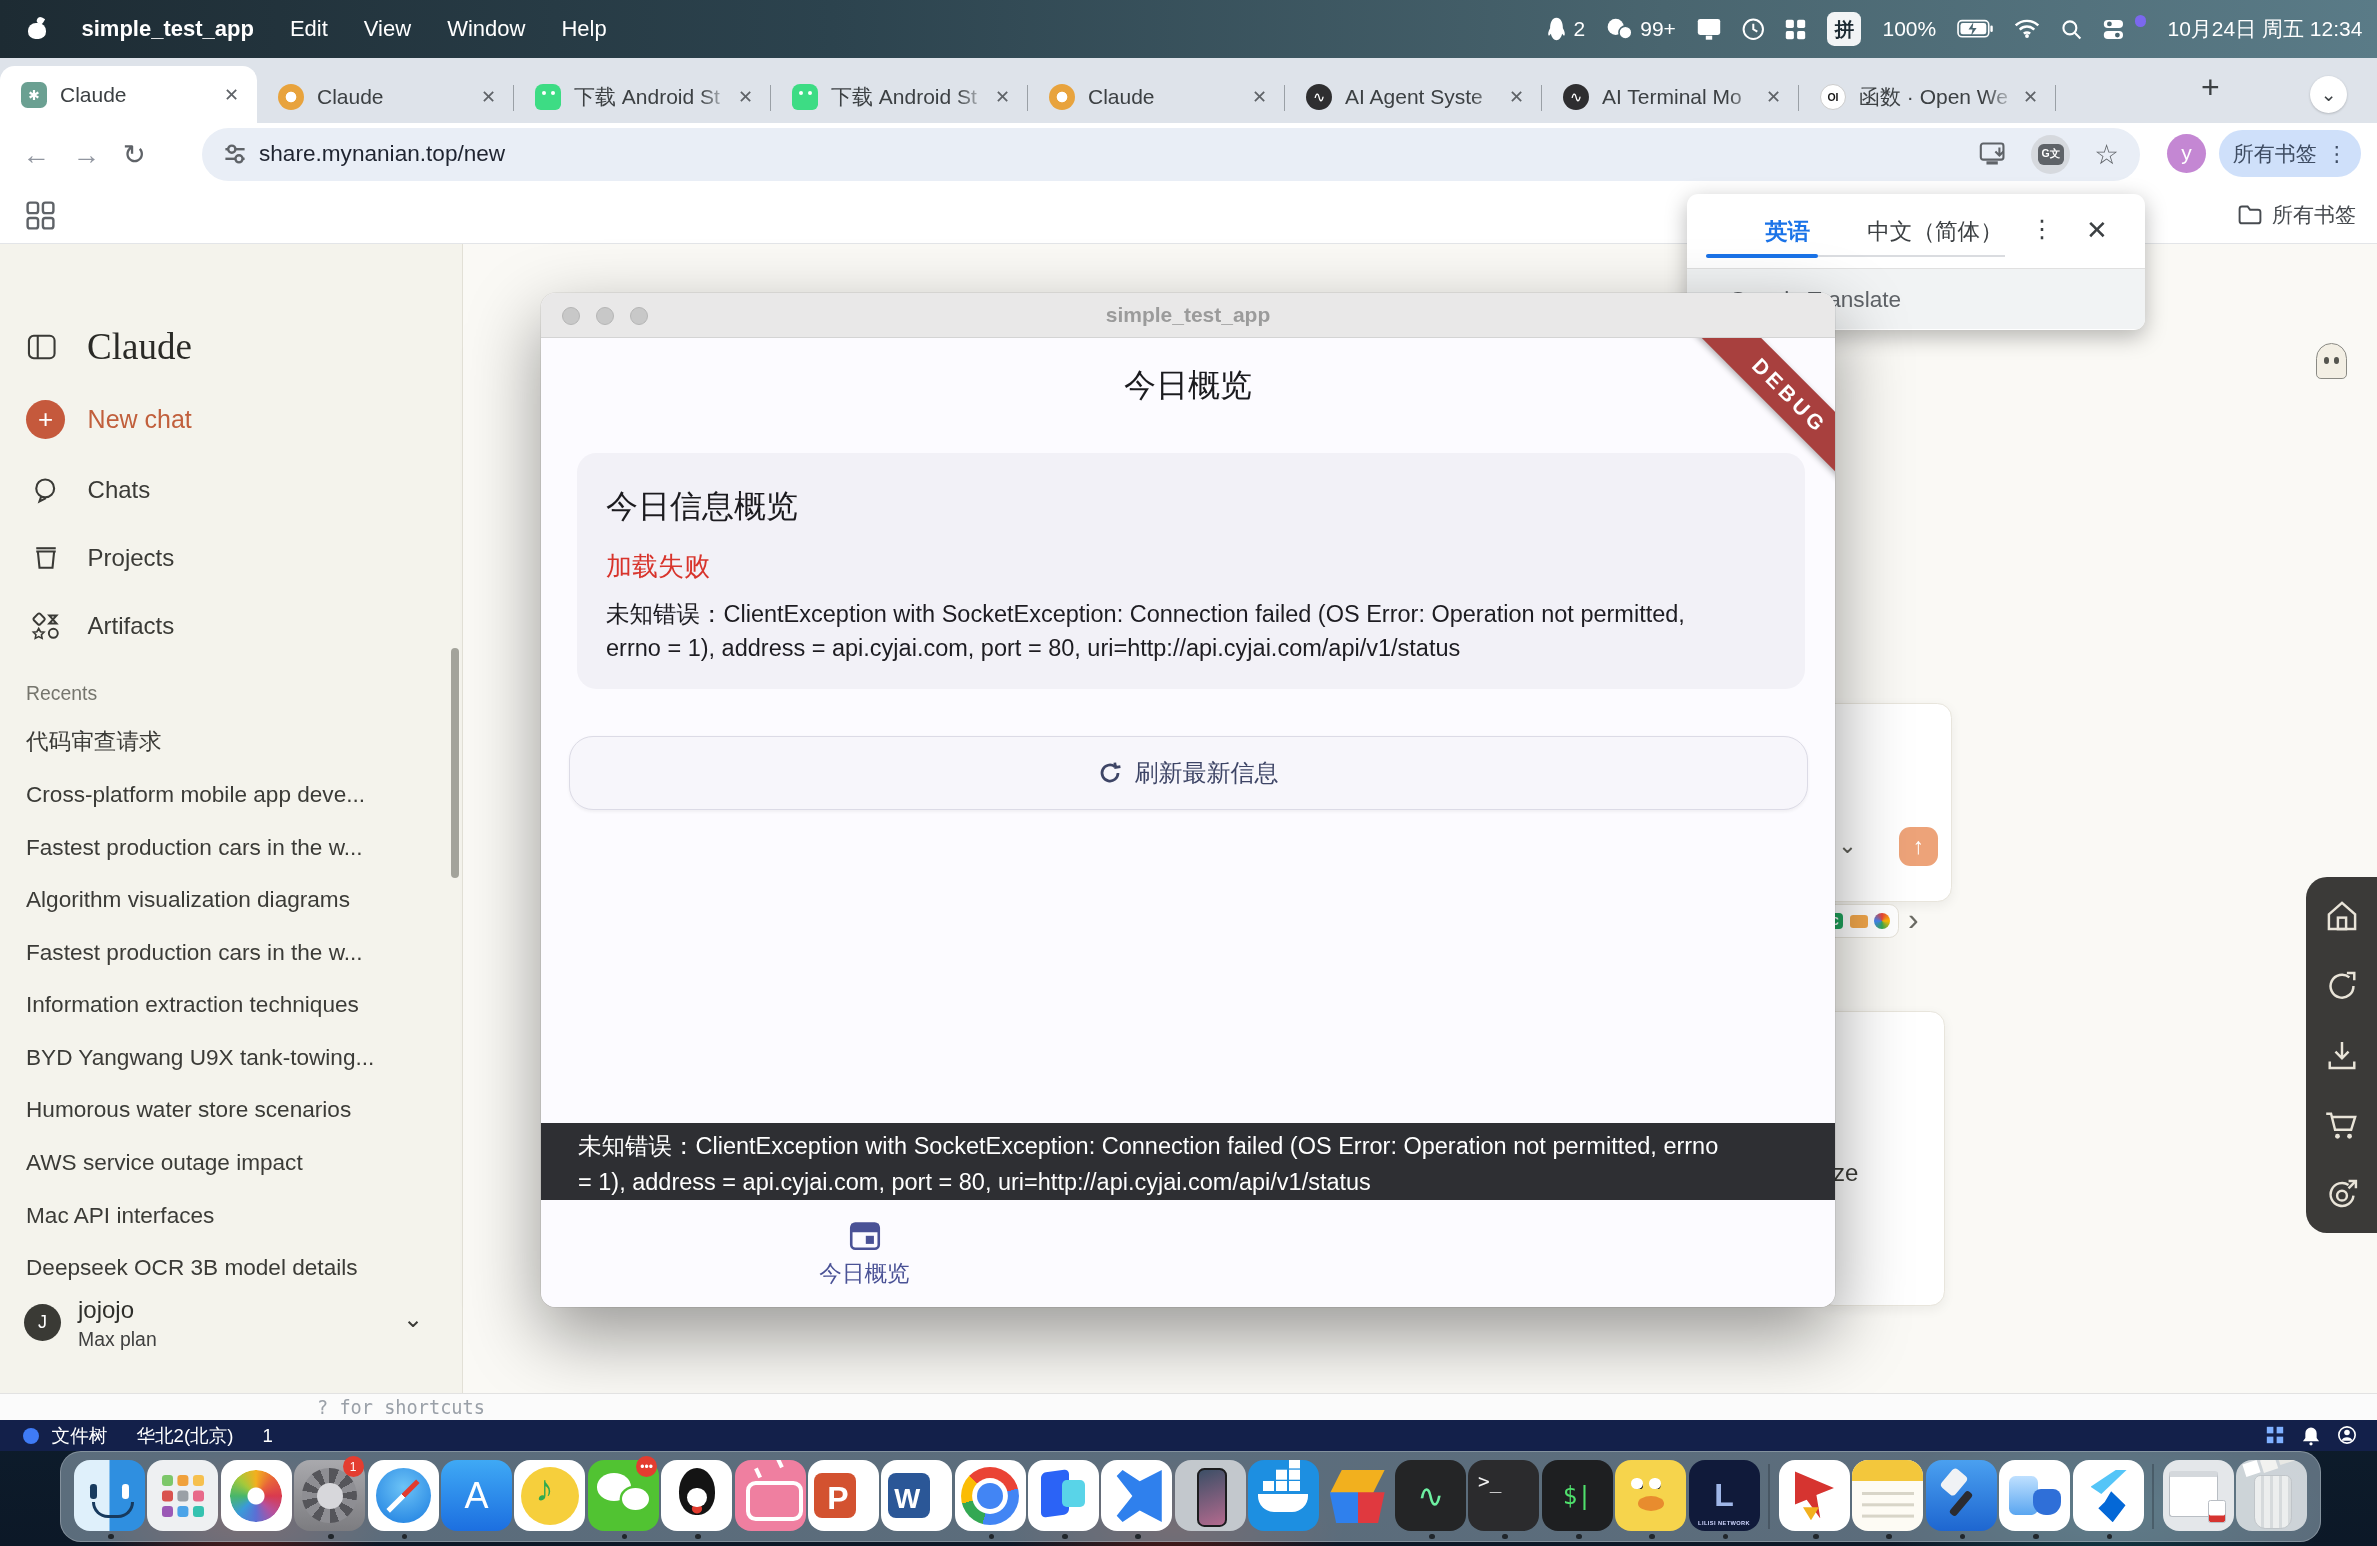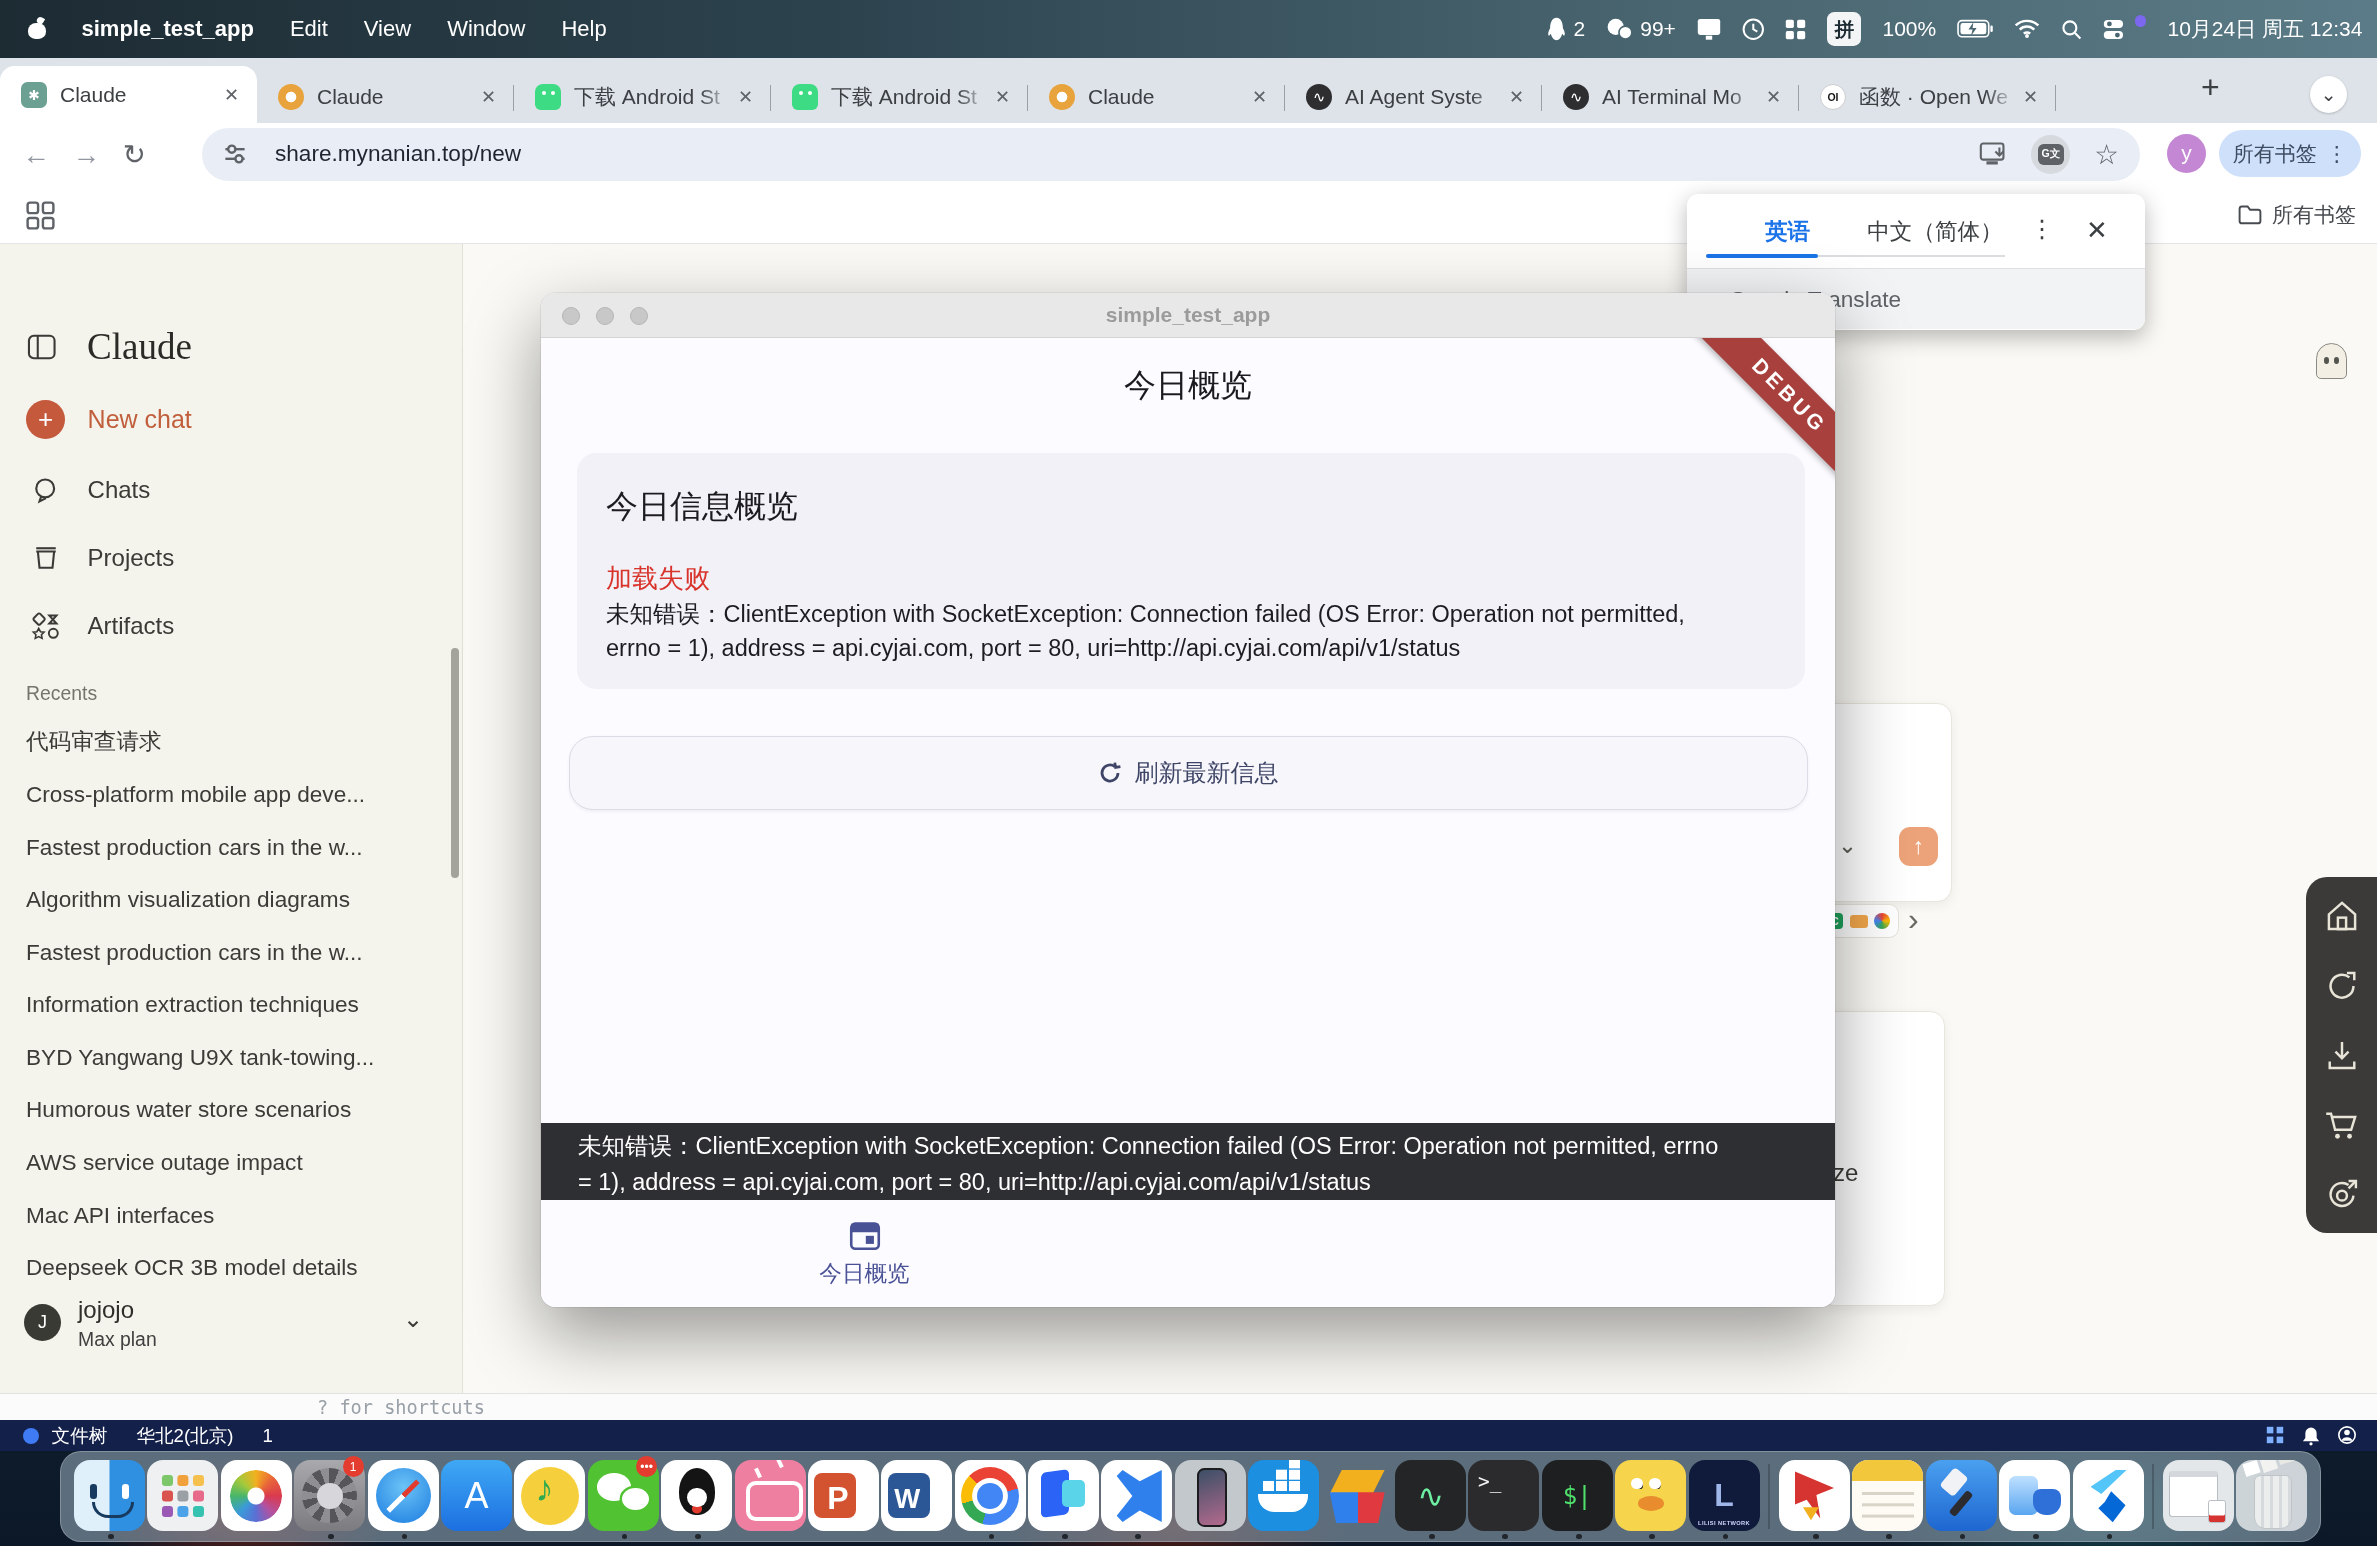--- a/index.html
+++ b/index.html
@@ -46,21 +46,21 @@
   .fav-android::before{content:"";position:absolute;top:7.3px;left:6.5px;width:4px;height:4px;border-radius:50%;background:#fff;box-shadow:9px 0 #fff;}
   .fav-dark{background:#2e2e30;border-radius:50%;color:#fff;font-size:14.6px;}
   .fav-oi{background:#fff;border:0.8px solid #ccc;border-radius:50%;color:#141414;font-weight:700;font-size:10.5px;}
   #newtab{position:absolute;left:2201px;top:11.3px;font-size:32px;color:#3c4043;}
   #tabsearch{position:absolute;left:2310px;top:18px;width:37px;height:37px;border-radius:50%;background:#fff;box-shadow:0 0.8px 2.4px rgba(0,0,0,.2);display:flex;align-items:center;justify-content:center;color:#3c4043;font-size:19.4px;}
 
   #toolbar{position:absolute;left:0;top:65px;width:2377px;height:63px;background:#fff;display:flex;align-items:center;}
   .nav-ic{font-size:27.5px;color:#9196a0;margin-left:22.6px;}
   .nav-ic.dark{color:#5f6368;}
   #omnibox{position:absolute;left:202px;top:4.9px;width:1938px;height:53px;border-radius:27px;background:#e9eef6;display:flex;align-items:center;color:#1f2430;font-size:22.6px;}
-  #omni-url{margin-left:28px;flex:1;}
+  #omni-url{margin-left:12px;flex:1;}
   .omni-right{display:flex;align-items:center;gap:24px;margin-right:21px;}
   .gt-badge{width:39px;height:39px;border-radius:50%;background:#d6d9de;display:flex;align-items:center;justify-content:center;}
   .gt-inner{background:#5f6368;color:#fff;font-size:10.5px;font-weight:700;border-radius:5.7px;padding:3.2px 4px;}
   #avatar{position:absolute;left:2167px;top:10.5px;width:39px;height:39px;border-radius:50%;background:#c487d3;color:#fff;display:flex;align-items:center;justify-content:center;font-size:21px;}
   #updatebtn{position:absolute;left:2219px;top:7.3px;width:142px;height:47px;border-radius:23.5px;background:#cfe0fa;color:#3f4d63;font-size:21px;display:flex;align-items:center;justify-content:center;gap:9.7px;}
   #bookmarks{position:absolute;left:0;top:128px;width:2377px;height:58px;background:#fff;border-bottom:0.8px solid #e3e5e8;}
   #allbm{position:absolute;right:21px;top:14.6px;display:flex;align-items:center;gap:9.7px;color:#474b50;font-size:21px;}
 
   
   #page{position:absolute;left:0;top:186px;width:2377px;height:1207px;background:#faf9f5;overflow:hidden;}
@@ -108,21 +108,21 @@
     background:#fcfbff;box-shadow:0 27.5px 73px rgba(0,0,0,.4),0 0 0 0.8px rgba(0,0,0,.08);overflow:hidden;}
   #titlebar{position:absolute;left:0;top:0;width:1294px;height:45px;background:#e9e8e8;border-bottom:0.8px solid #d4d4d4;}
   .tl{position:absolute;top:13.7px;width:18px;height:18px;border-radius:50%;background:#c8c8c8;border:0.8px solid #b5b5b5;}
   #win-title{position:absolute;left:0;top:9.7px;width:1294px;text-align:center;color:#9b9b9b;font-size:21px;font-weight:700;}
   #appbar-title{position:absolute;left:0;top:71px;width:1294px;text-align:center;font-size:32px;color:#1b1b1f;font-weight:500;}
   #ribbon-wrap{position:absolute;right:0;top:45px;width:186px;height:186px;overflow:hidden;pointer-events:none;}
   #ribbon{position:absolute;left:11.3px;top:37px;width:259px;height:42px;background:#a8403e;transform:rotate(45deg);
     display:flex;align-items:center;justify-content:center;color:#fff;font-weight:700;font-size:21px;letter-spacing:4px;box-shadow:0 2.4px 6.5px rgba(0,0,0,.3);}
   #err-card{position:absolute;left:36px;top:160px;width:1228px;height:236px;background:#f2f1f7;border-radius:19.4px;}
   #err-title{position:absolute;left:29px;top:32px;font-size:32px;color:#1c1b1f;font-weight:500;}
-  #err-status{position:absolute;left:29px;top:108px;font-size:26px;color:#d8342c;}
+  #err-status{position:absolute;left:29px;top:96px;font-size:26px;color:#d8342c;}
   .err-line{position:absolute;left:29px;font-size:23.5px;color:#1d1c21;line-height:34px;}
   #refreshbtn{position:absolute;left:27.5px;top:443px;width:1239px;height:74px;border-radius:24px;background:#f7f6fb;border:0.8px solid #dcdbe6;
     display:flex;align-items:center;justify-content:center;gap:13px;color:#3e4566;font-size:24px;box-shadow:0 1.6px 3.2px rgba(0,0,0,.05);}
   #snackbar{position:absolute;left:0;top:830px;width:1294px;height:78px;background:#2e2f33;color:#fff;font-size:23.5px;line-height:36px;padding:4.9px 32px 0 37px;}
   #bottomnav{position:absolute;left:0;top:907px;width:1294px;height:107px;background:#fcfbff;display:flex;}
   .bn-item{width:647px;display:flex;flex-direction:column;align-items:center;justify-content:center;gap:6.5px;font-size:22.6px;color:#5c5c60;}
   .bn-item.active{color:#4a5296;}
 
   
   #floatbar{position:absolute;left:2306px;top:877px;width:71px;height:356px;background:#3b3a38;border-radius:21px 0 0 21px;z-index:8;

